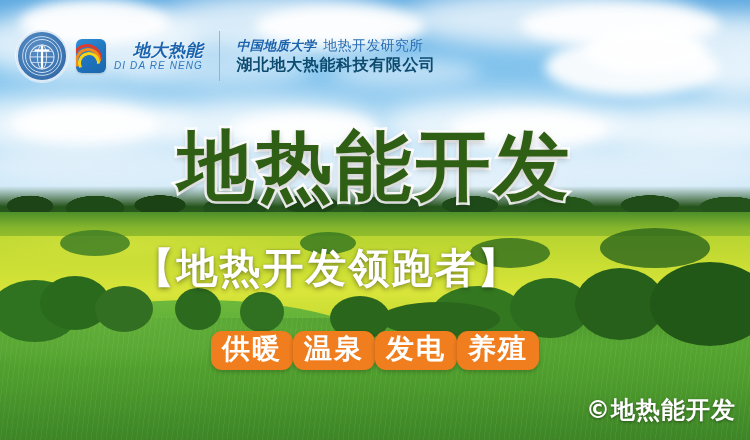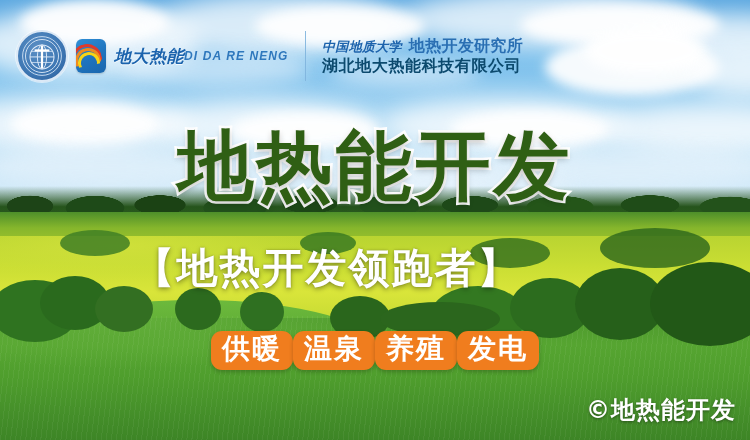--- a/index.html
+++ b/index.html
@@ -99,42 +99,42 @@
   }
   .rainbow{
     position:absolute; left:-4px; top:5px; width:30px; height:30px;
     border-radius:50%;
     border:3px solid #e03a2a;
     clip-path:polygon(0 0,100% 0,100% 62%,0 62%);
     transform:rotate(-12deg);
   }
   .rainbow.r2{ left:-1px; top:9px; width:26px; height:26px; border-color:#f08a1e; }
   .rainbow.r3{ left:2px;  top:13px; width:22px; height:22px; border-color:#f7d417; }
-  .wordmark{ display:flex; flex-direction:row; line-height:1;text-align:right; }
+  .wordmark{ display:flex; flex-direction:column; line-height:1;text-align:right; }
   .wm-cn{
     font-family:"DejaVu Sans", sans-serif;
     font-size:17px; font-weight:700; color:#1b63ad; letter-spacing:.5px;
     font-style:italic;
     text-shadow:0 1px 0 rgba(255,255,255,.75);
   }
   .wm-en{
     font-family:"Liberation Sans", sans-serif;
-    font-size:12px; font-weight:700; color:#2f78bd; letter-spacing:1.1px;
+    font-size:10px; font-weight:400; color:#2f78bd; letter-spacing:1.1px;
     font-style:italic; margin-top:2px;
   }
   .vdiv{ width:1.5px; height:50px; background:#7fb4dd; margin:0 8px; flex:0 0 auto; opacity:.9;}
   .org{ display:flex; flex-direction:column; line-height:1.12; }
   .org-row1{ display:flex; align-items:baseline; gap:7px; }
   .org-uni{
     font-family:"DejaVu Sans", sans-serif;
     font-size:13px; font-weight:700; color:#1d63ac; font-style:italic; letter-spacing:.3px;
   }
   .org-inst{
     font-family:"DejaVu Sans", sans-serif;
-    font-size:16px; font-weight:700; color:#2a6fb3; letter-spacing:.3px;
+    font-size:14px; font-weight:400; color:#2a6fb3; letter-spacing:.3px;
   }
   .org-co{
     font-family:"DejaVu Sans", sans-serif;
     font-size:16px; font-weight:700; color:#0c4a6e; letter-spacing:.6px;
     margin-top:2px;
   }
   .org-en{
     font-family:"Liberation Sans", sans-serif;
     font-size:7.5px; font-weight:700; color:#3b7cbd; letter-spacing:.55px;
     margin-top:3px;
@@ -282,19 +282,19 @@
       <span class="org-co">湖北地大热能科技有限公司</span>
     </div>
   </div>
 
   <div class="headline">地热能开发</div>
   <div class="subline">【地热开发领跑者】</div>
 
   <div class="tags">
     <span class="tag">供暖</span>
     <span class="tag">温泉</span>
+    <span class="tag">发电</span>
     <span class="tag">养殖</span>
-    <span class="tag">发电</span>
   </div>
 
   <div class="watermark">©地热能开发</div>
 
 </div>
 
 </body></html>

